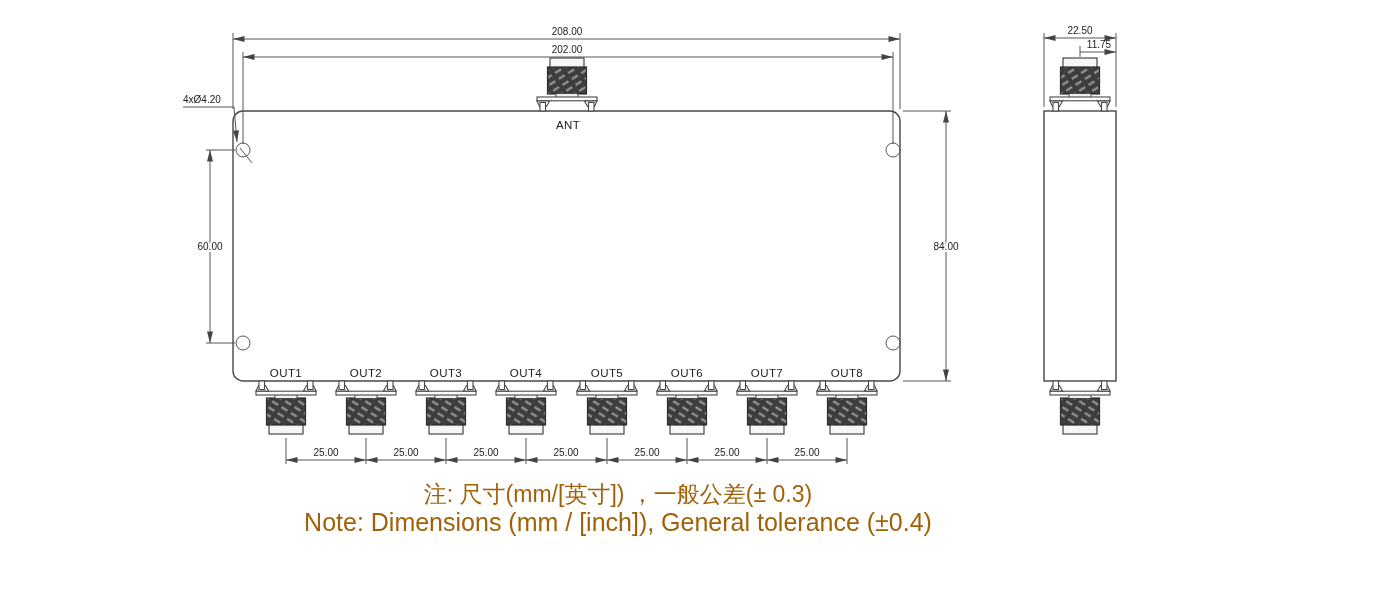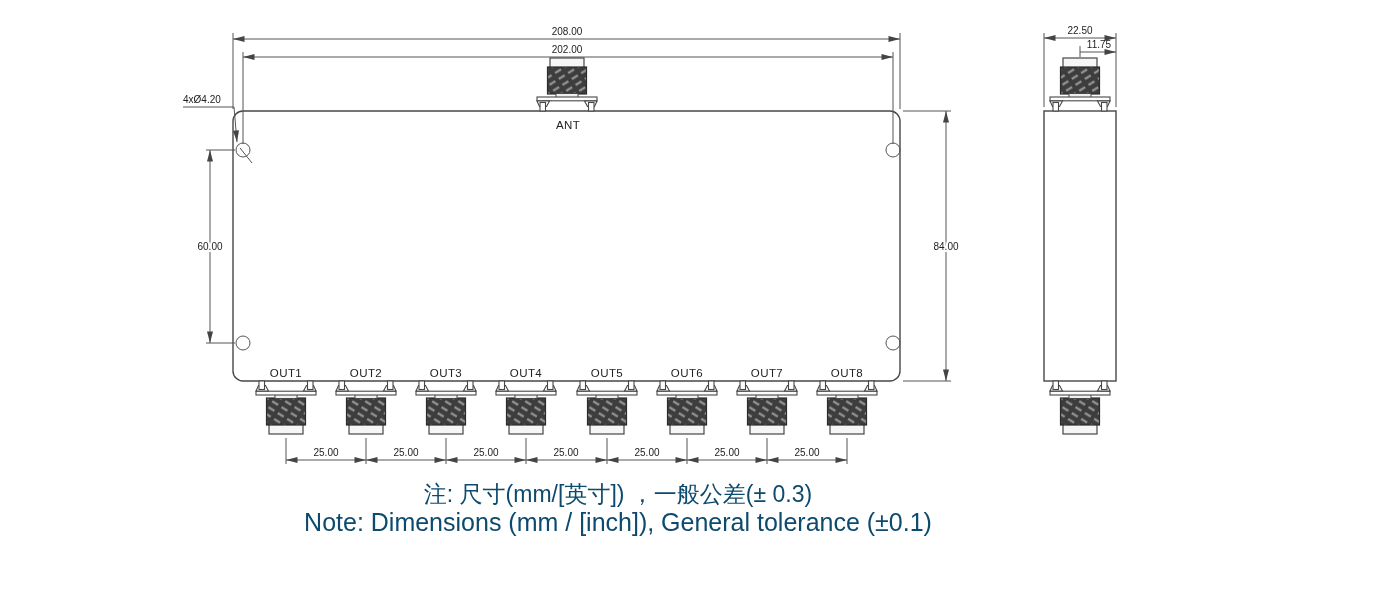--- a/index.html
+++ b/index.html
@@ -16,21 +16,21 @@
     fill:#222222;
   }
   .dim-text{font-size:10px;}
   .dim-text.halo{paint-order:stroke;stroke:#ffffff;stroke-width:4px;stroke-linejoin:round;}
   .port-text{font-size:11.5px;letter-spacing:0.4px;font-weight:500;}
   .callout-text{font-size:10px;}
   .thin{stroke:#555555;stroke-width:1;fill:none;}
   .edge{stroke:#474747;stroke-width:1.4;fill:#ffffff;}
   .notes{
     position:absolute;left:0;top:481px;width:1236px;
-    text-align:center;color:#0c4a6e;
+    text-align:center;color:#a16207;
   }
   .note-zh{font-size:23px;line-height:27px;}
   .note-en{font-size:25px;line-height:28px;}
 </style>
 </head>
 <body>
 
 <div class="canvas">
 
 <svg width="1400" height="600" viewBox="0 0 1400 600">
@@ -169,16 +169,16 @@
 
   <g>
     <line class="thin" x1="1080" y1="46" x2="1080" y2="57"></line>
     <line class="thin" x1="1080" y1="52" x2="1116" y2="52" marker-end="url(#arrE)"></line>
     <text class="dim-text" x="1099" y="48" text-anchor="middle">11.75</text>
   </g>
 </svg>
 
   <div class="notes">
     <div class="note-zh">注: 尺寸(mm/[英寸]) ，一般公差(± 0.3)</div>
-    <div class="note-en">Note: Dimensions (mm / [inch]), General tolerance (±0.1)</div>
+    <div class="note-en">Note: Dimensions (mm / [inch]), General tolerance (±0.4)</div>
   </div>
 
 </div>
 
 </body></html>

